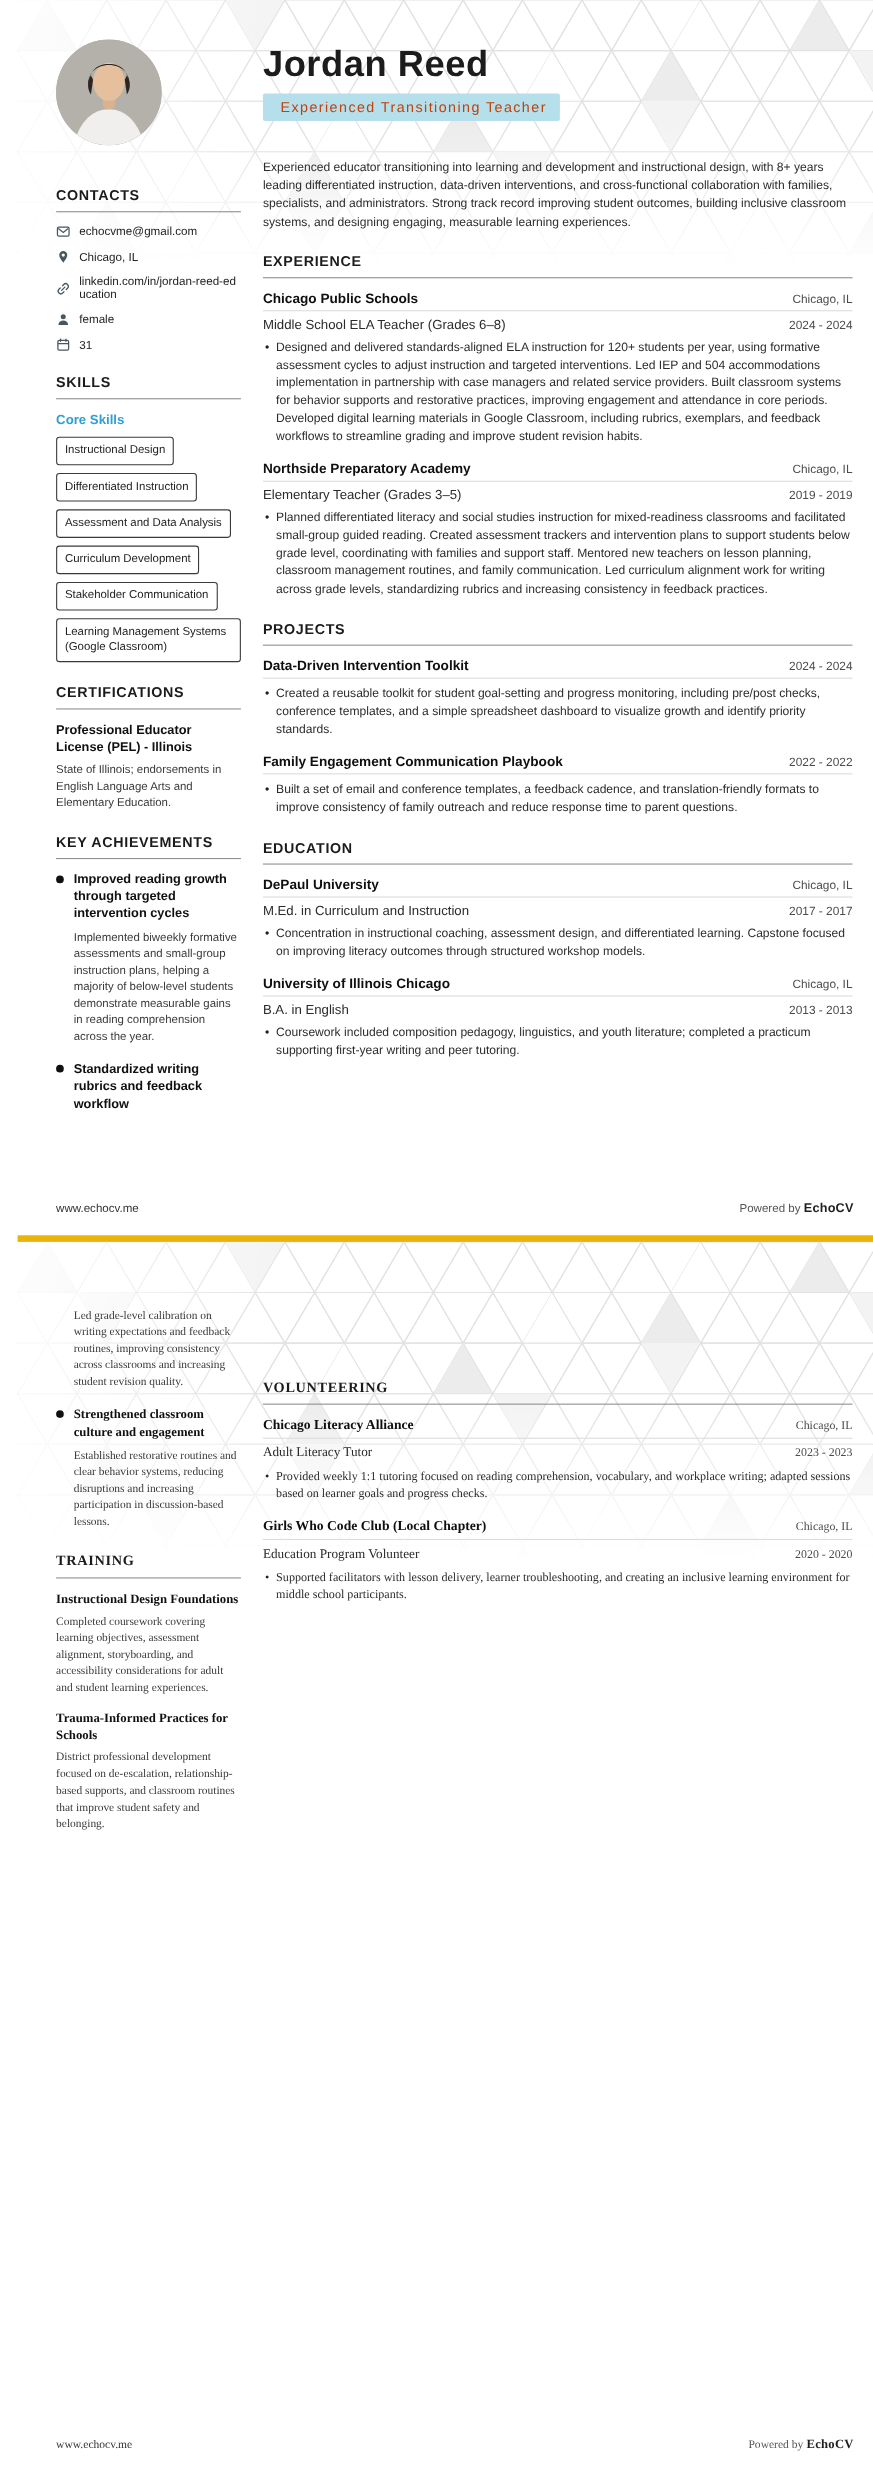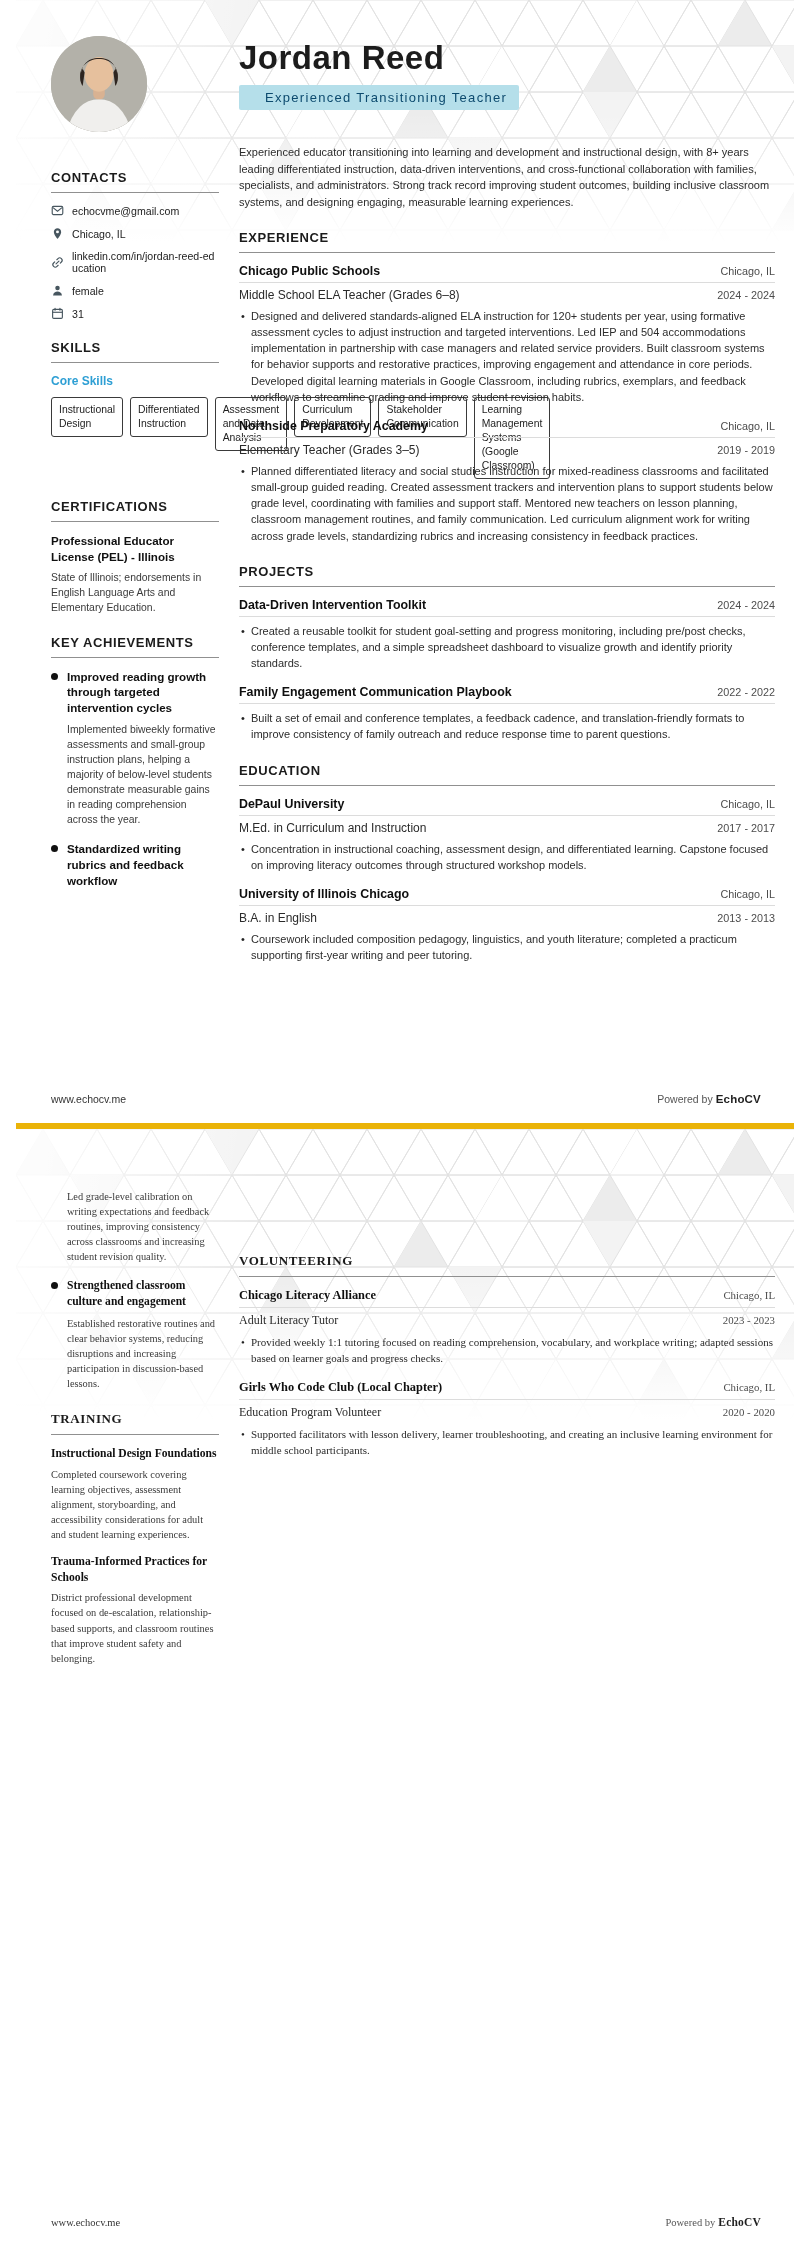--- a/index.html
+++ b/index.html
@@ -38,22 +38,22 @@
     overflow: hidden; flex-shrink: 0; background: #b3b1a9;
   }
   .avatar svg { width: 100%; height: 100%; display: block; }
   .head-text { margin-left: 92px; padding-top: 4px; }
   .name {
     font-size: 33px; font-weight: 600; letter-spacing: 0.5px;
     color: #1c1c1c; line-height: 1.1;
   }
   .tagline-wrap { margin-top: 9px; }
   .tagline {
-    display: inline-block; background: #b5dfea; color: #0c4a6e;
-    font-size: 13px; letter-spacing: 1.3px; padding: 5px 12px 5px 26px;
+    display: inline-block; background: #b5dfea; color: #c2410c;
+    font-size: 13px; letter-spacing: 1.3px; padding: 5px 12px 5px 16px;
     border-radius: 2px;
   }
 
   
   .cols { display: flex; padding: 12px 35px 0 35px; gap: 20px; }
   .col-left { width: 168px; flex-shrink: 0; }
   .col-right { flex: 1; min-width: 0; }
   .col-left.pad-top { padding-top: 26px; }
 
   
@@ -65,21 +65,21 @@
   }
 
   
   .contact-item { display: flex; align-items: center; gap: 8px; margin-bottom: 10px; }
   .contact-item .ic { width: 13px; height: 13px; flex-shrink: 0; color: #47565f; }
   .contact-item .ic svg { width: 13px; height: 13px; display: block; }
   .contact-text { font-size: 10.6px; color: #222; word-break: break-all; }
 
   
   .skill-group { font-size: 12px; font-weight: bold; color: #2e9fd4; margin-bottom: 9px; }
-  .chips { display: flex; flex-direction: row; align-items: flex-start; gap: 7px; }
+  .chips { display: flex; flex-direction: column; align-items: flex-start; gap: 7px; }
   .chip {
     border: 1px solid #3a3a3a; border-radius: 3px; padding: 5px 7px;
     font-size: 10.4px; color: #1d1d1d; line-height: 1.35; max-width: 100%;
   }
 
   
   .cred { margin-bottom: 12px; }
   .cred-name { font-size: 11.6px; font-weight: bold; color: #101010; line-height: 1.35; margin-bottom: 5px; }
   .cred-desc { font-size: 10.4px; color: #3a3a3a; line-height: 1.45; }
 
@@ -103,21 +103,21 @@
   .btext {
     display: block; position: relative; padding-left: 12px;
     font-size: 11px; line-height: 1.47; color: #2c2c2c;
   }
   .btext::before { content: "•"; position: absolute; left: 2px; top: 0; color: #222; }
 
   .vol-offset { margin-top: 64px; }
 
   
   .pfoot {
-    position: absolute; left: 35px; right: 49px; bottom: 18px;
+    position: absolute; left: 35px; right: 34px; bottom: 18px;
     display: flex; justify-content: space-between; align-items: baseline;
     font-size: 10.5px; color: #333; z-index: 2; background: transparent;
   }
   .pw { color: #555; }
   .pw b { color: #1f1f1f; font-size: 11.5px; margin-left: 3px; letter-spacing: 0.2px; }
 </style>
 </head>
 <body>
 
 <div class="page">

